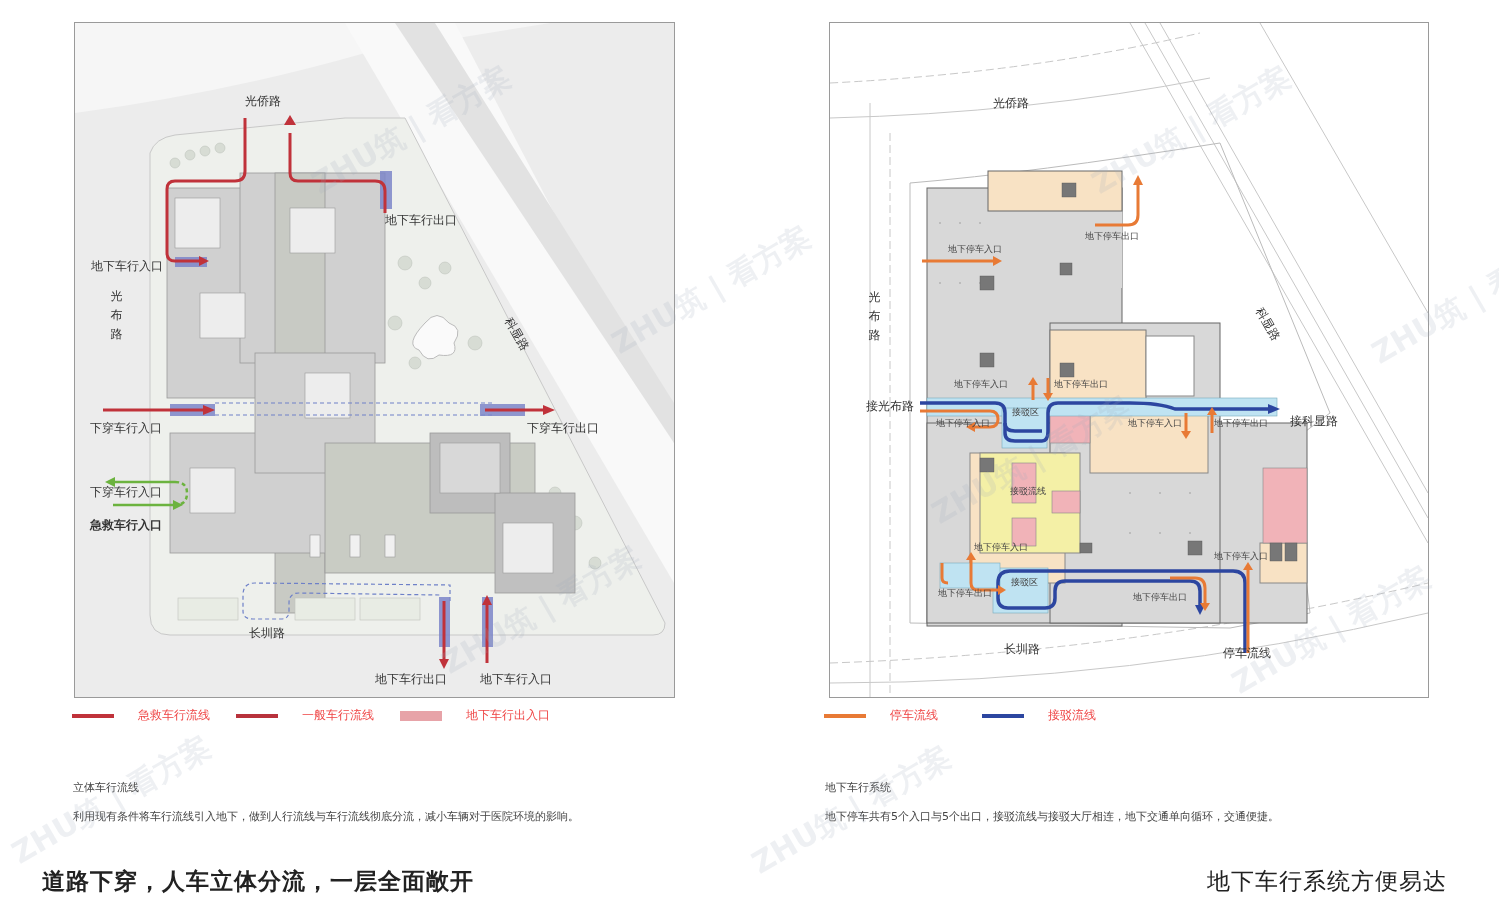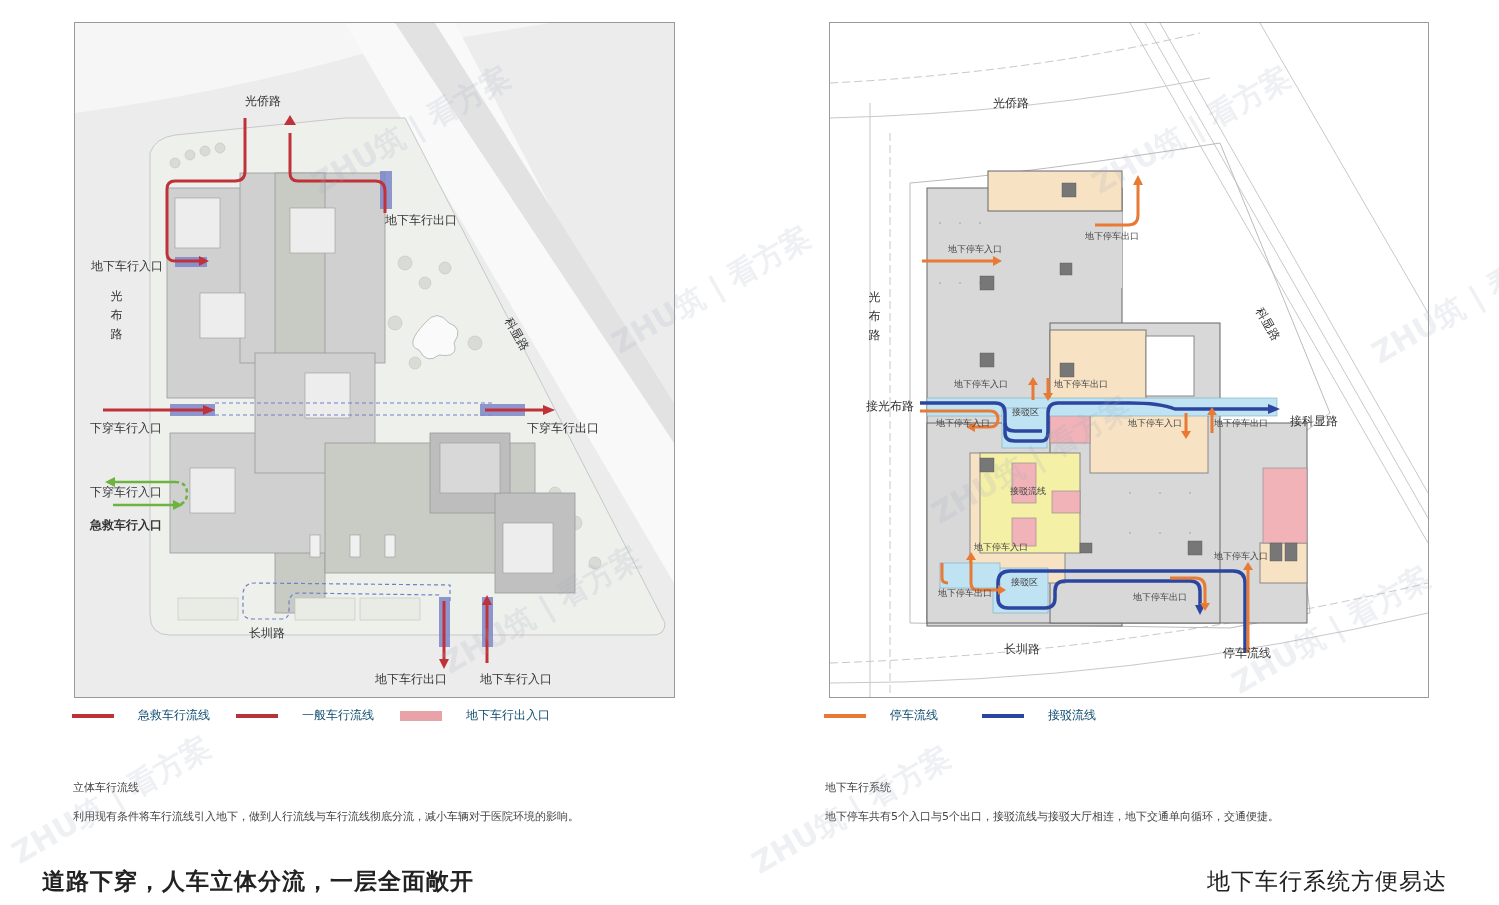--- a/index.html
+++ b/index.html
@@ -4,21 +4,21 @@
 <style>
   html,body{margin:0;padding:0;background:#fff;}
   body{width:1499px;height:905px;position:relative;overflow:hidden;font-family:"DejaVu Sans","Liberation Sans",sans-serif;color:#333;}
   .panel{position:absolute;border:1px solid #9a9a9a;background:#86efac;overflow:hidden;}
   #panel-left{left:74px;top:22px;width:599px;height:674px;}
   #panel-right{left:829px;top:22px;width:598px;height:674px;}
   .panel svg{position:absolute;left:0;top:0;}
   .lbl{position:absolute;font-size:12px;color:#333;white-space:nowrap;line-height:1;}
   .lbl.sm{font-size:9px;color:#444;}
   .lbl.v{width:13px;white-space:normal;text-align:center;line-height:19px;}
-  .legend{position:absolute;top:707px;display:flex;align-items:center;font-size:12px;color:#0c4a6e;}
+  .legend{position:absolute;top:707px;display:flex;align-items:center;font-size:12px;color:#ef4444;}
   .legend .item{display:flex;align-items:center;margin-right:26px;}
   .legend .sw{display:inline-block;width:42px;height:4px;margin-right:24px;}
   .legend .sw.box{height:10px;}
   .cap-title{position:absolute;font-size:11px;color:#444;}
   .cap-text{position:absolute;font-size:11px;color:#444;}
   .headline{position:absolute;font-size:23px;color:#222;letter-spacing:1px;}
   .wm{position:absolute;color:rgba(160,170,190,0.18);font-size:30px;font-weight:bold;transform:rotate(-30deg);white-space:nowrap;pointer-events:none;}
 </style>
 </head>
 <body>

